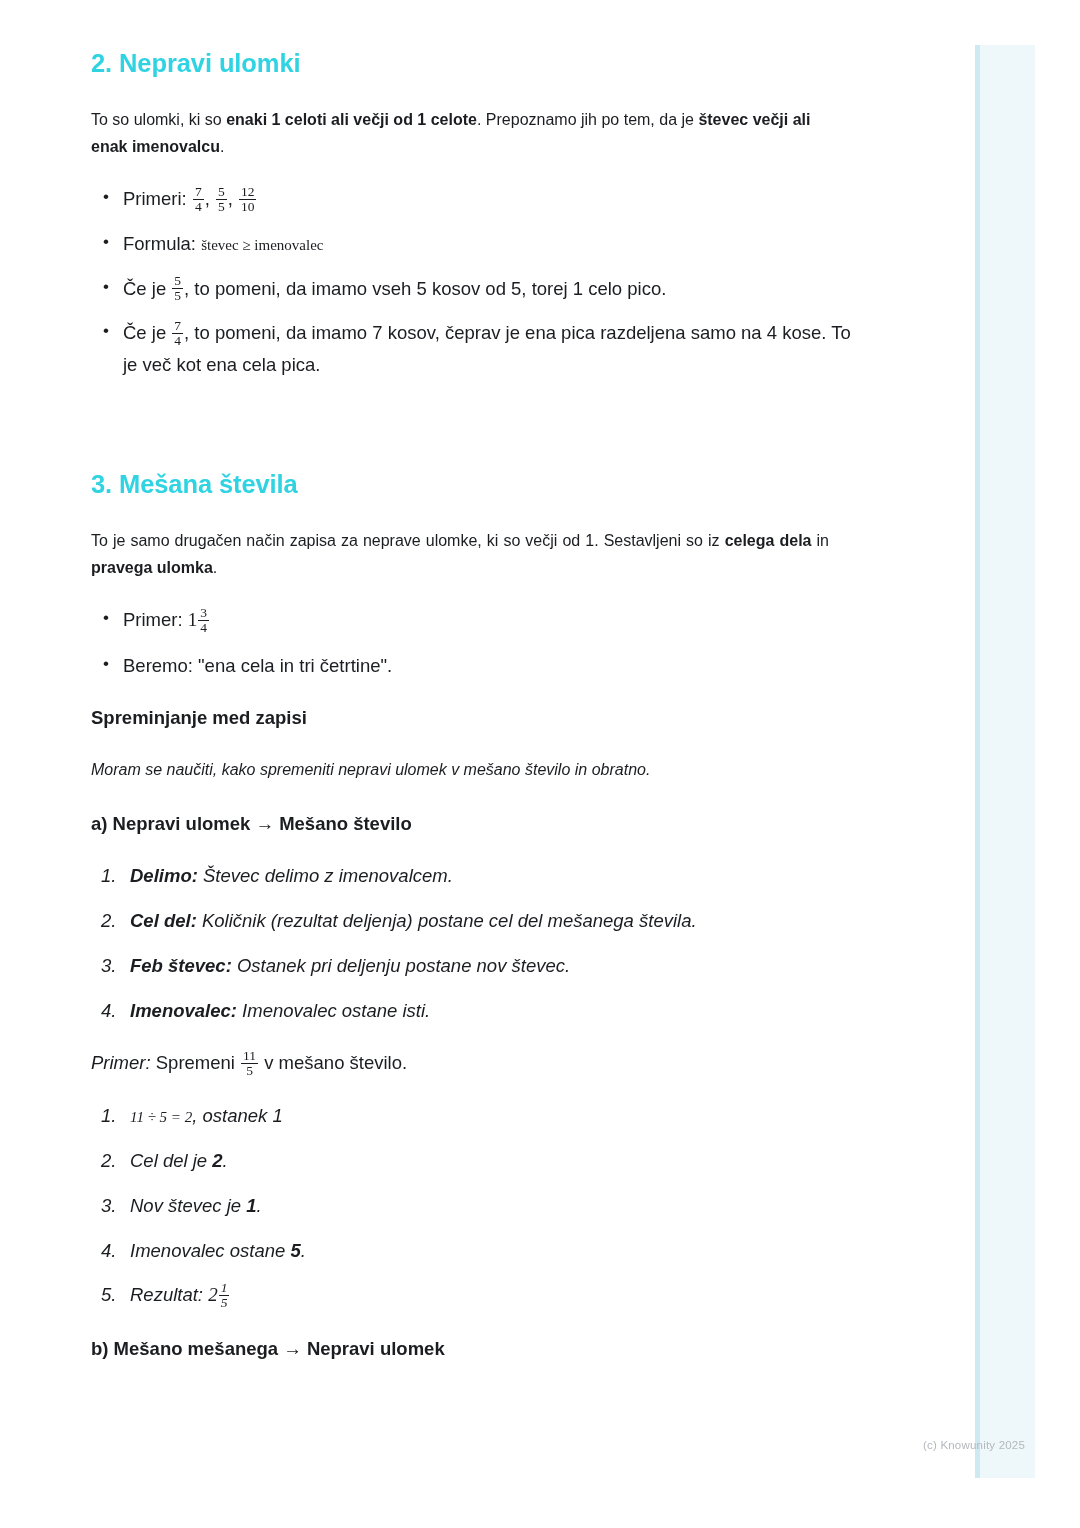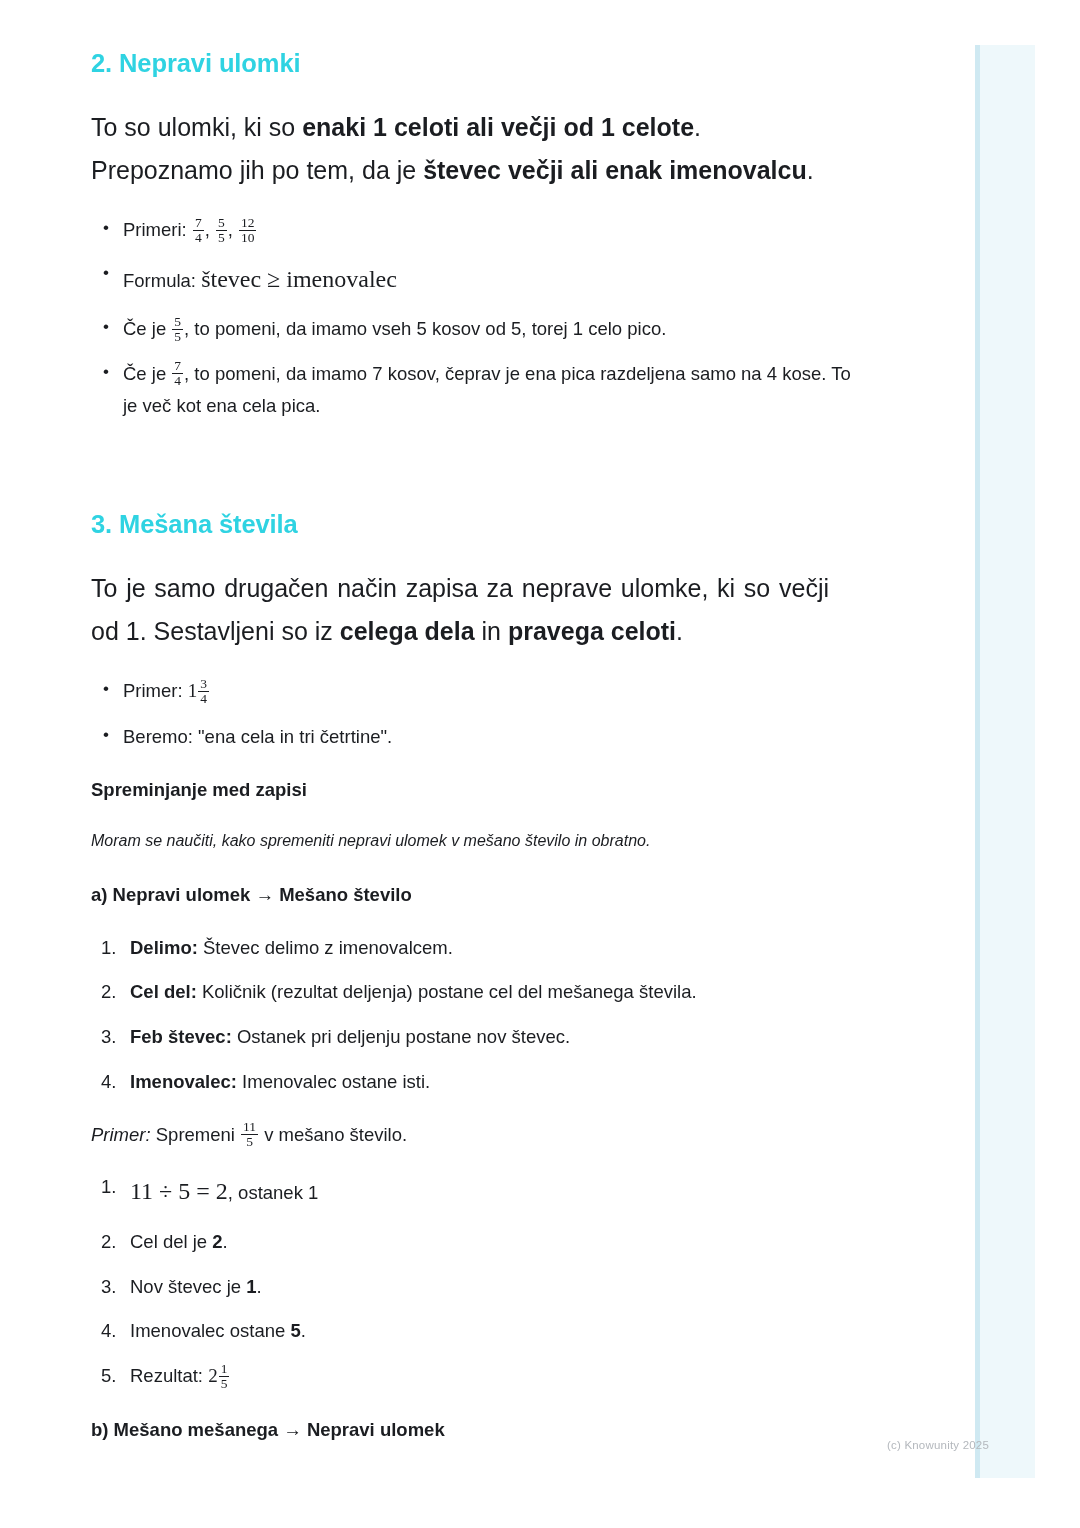--- a/index.html
+++ b/index.html
@@ -40,21 +40,21 @@
     color: #2fd3e2;
     font-size: 25.5px;
     font-weight: 700;
     letter-spacing: -0.1px;
     margin: 0 0 26px 0;
     line-height: 1.25;
   }
   h2.section-title.spaced-top { margin-top: 88px; }
 
   p.body-text {
-    font-size: 25px;
+    font-size: 16px;
     line-height: 1.72;
     margin: 0 8px 22px 0;
     max-width: 740px;
     color: #1b1d21;
   }
   p.body-text.justify {
     text-align: justify;
     text-justify: inter-word;
     max-width: 738px;
   }
@@ -99,20 +99,21 @@
     content: "\2022";
     position: absolute;
     left: 12px;
     top: -1px;
     font-size: 17px;
     color: #1b1d21;
   }
 
   ol.numbers {
     counter-reset: li;
+    font-style: italic;
   }
   ol.numbers li {
     position: relative;
     counter-increment: li;
     font-size: 18.5px;
     line-height: 1.72;
     padding-left: 39px;
     margin-bottom: 13px;
     max-width: 770px;
   }
@@ -122,21 +123,21 @@
     left: 10px;
     top: 0;
     font-size: 18.5px;
   }
 
   b, strong { font-weight: 700; }
 
   
   .math {
     font-family: "Liberation Serif", serif;
-    font-size: 24px;
+    font-size: 15px;
   }
   .frac {
     display: inline-block;
     font-family: "Liberation Serif", serif;
     font-size: 13.5px;
     line-height: 1.04;
     text-align: center;
     vertical-align: -0.42em;
     margin: 0 1px;
   }
@@ -147,21 +148,21 @@
     padding: 0 2px;
   }
   .mixed {
     font-family: "Liberation Serif", serif;
     font-size: 19px;
     white-space: nowrap;
   }
 
   .watermark {
     position: absolute;
-    left: 887px;
+    left: 923px;
     top: 1439px;
     font-size: 11.5px;
     color: #b4b8bd;
     letter-spacing: 0.2px;
     white-space: nowrap;
   }
 </style>
 </head>
 <body>
 
@@ -178,21 +179,21 @@
 
     <li><span>Formula: </span><span class="math">števec ≥ imenovalec</span></li>
 
     <li><span>Če je </span><span class="frac"><span class="num">5</span><span class="den">5</span></span><span>, to pomeni, da imamo vseh 5 kosov od 5, torej 1 celo pico.</span></li>
 
     <li><span>Če je </span><span class="frac"><span class="num">7</span><span class="den">4</span></span><span>, to pomeni, da imamo 7 kosov, čeprav je ena pica razdeljena samo na 4 kose. To je več kot ena cela pica.</span></li>
   </ul>
 
   <h2 class="section-title spaced-top">3. Mešana števila</h2>
 
-  <p class="body-text justify"><span>To je samo drugačen način zapisa za neprave ulomke, ki so večji od 1. Sestavljeni so iz </span><b>celega dela</b><span> in </span><b>pravega celoti</b><span>.</span></p>
+  <p class="body-text justify"><span>To je samo drugačen način zapisa za neprave ulomke, ki so večji od 1. Sestavljeni so iz </span><b>celega dela</b><span> in </span><b>pravega ulomka</b><span>.</span></p>
 
   <ul class="bullets">
     <li><span>Primer: </span><span class="mixed"><span>1</span><span class="frac"><span class="num">3</span><span class="den">4</span></span></span></li>
     <li>Beremo: "ena cela in tri četrtine".</li>
   </ul>
 
   <p class="sub-heading">Spreminjanje med zapisi</p>
 
   <p class="italic-note">Moram se naučiti, kako spremeniti nepravi ulomek v mešano število in obratno.</p>
 

